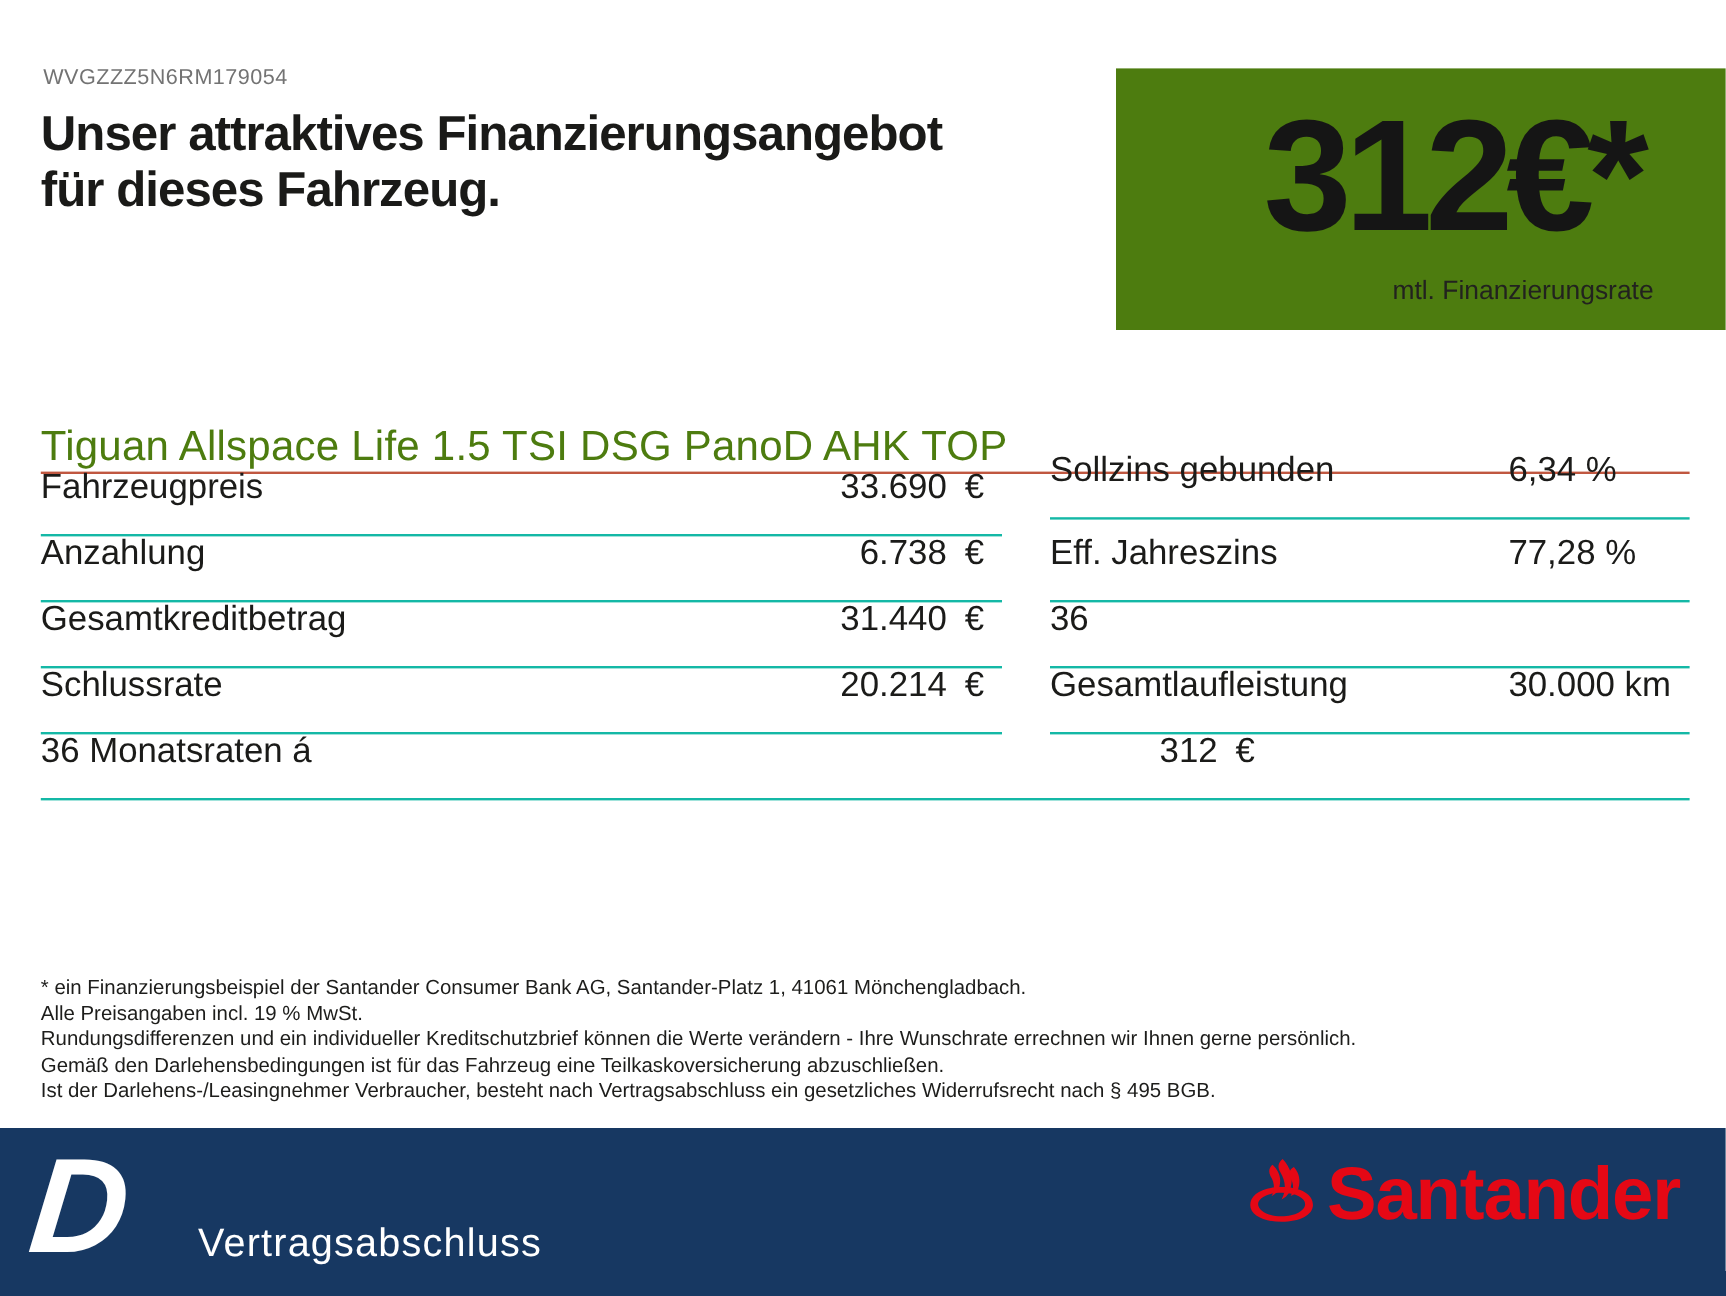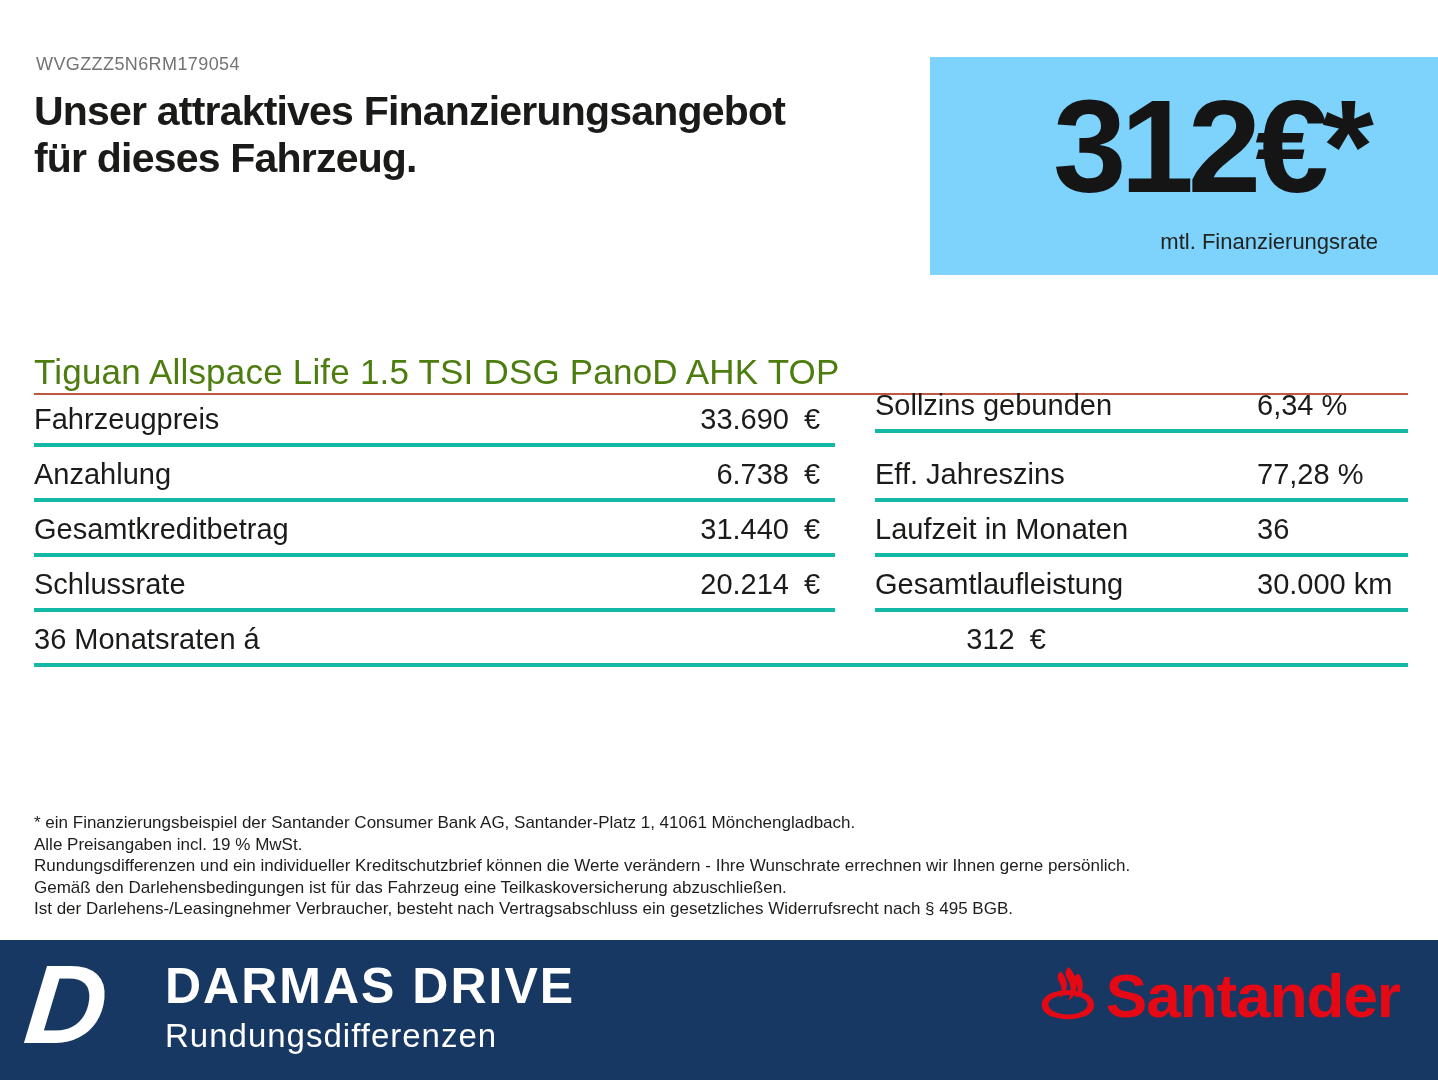--- a/index.html
+++ b/index.html
@@ -15,21 +15,21 @@
     position:absolute; left:36px; top:54px;
     font-size:18px; letter-spacing:.4px; color:#737373;
   }
   .headline {
     position:absolute; left:34px; top:88px;
     font-size:41px; font-weight:bold; line-height:47px;
     letter-spacing:-0.8px; color:#1a1a18;
   }
   .price-box {
     position:absolute; left:930px; top:57px; width:508px; height:218px;
-    background:#7dd3fc;
+    background:#4d7c0f;
   }
   .price-amount {
     position:absolute; right:70px; top:24px;
     font-size:132px; font-weight:bold; letter-spacing:-6px;
     color:#151515; line-height:1;
   }
   .price-caption {
     position:absolute; right:60px; top:172px;
     font-size:22px; color:#22221f;
   }
@@ -37,21 +37,21 @@
     position:absolute; left:34px; top:352px;
     font-size:35px; font-weight:500; letter-spacing:.2px; color:#4d7c0f;
   }
   .rule {
     position:absolute; height:2px; background:#c05740;
   }
   .title-rule { left:34px; top:393px; width:1374px; }
   .row {
     position:absolute; display:flex; align-items:flex-end;
     font-size:29px; color:#1b1b19;
-    border-bottom:4px solid #14b8a6; padding-bottom:7px;
+    border-bottom:2px solid #14b8a6; padding-bottom:22px;
     height:49px;
   }
   .row-left  { left:34px;  width:801px; }
   .row-right { left:875px; width:533px; }
   .row-left .lbl { flex:0 0 auto; }
   .row-left .num { flex:1; text-align:right; }
   .row-left .eur { flex:0 0 46px; text-align:center; }
   .row-right .lbl { flex:0 0 382px; }
   .row-right .val { flex:1; text-align:left; }
   .row-full { left:34px; width:1374px; }
@@ -133,40 +133,38 @@
 
 <div class="row row-right" style="top:384px;">
   <span class="lbl">Sollzins gebunden</span>
   <span class="val">6,34 %</span>
 </div>
 <div class="row row-right" style="top:453px;">
   <span class="lbl">Eff. Jahreszins</span>
   <span class="val">77,28 %</span>
 </div>
 <div class="row row-right" style="top:508px;">
-  <span class="lbl">Laufzeit in Monaten</span>
   <span class="val">36</span>
 </div>
 <div class="row row-right" style="top:563px;">
   <span class="lbl">Gesamtlaufleistung</span>
   <span class="val">30.000 km</span>
 </div>
 
 <div class="disclaimer">
   <div>* ein Finanzierungsbeispiel der Santander Consumer Bank AG, Santander-Platz 1, 41061 Mönchengladbach.</div>
   <div>Alle Preisangaben incl. 19 % MwSt.</div>
   <div>Rundungsdifferenzen und ein individueller Kreditschutzbrief können die Werte verändern - Ihre Wunschrate errechnen wir Ihnen gerne persönlich.</div>
   <div>Gemäß den Darlehensbedingungen ist für das Fahrzeug eine Teilkaskoversicherung abzuschließen.</div>
   <div>Ist der Darlehens-/Leasingnehmer Verbraucher, besteht nach Vertragsabschluss ein gesetzliches Widerrufsrecht nach § 495 BGB.</div>
 </div>
 
 <div class="footer">
   <div class="dlogo">D</div>
-  <div class="dealer-name">DARMAS DRIVE</div>
-  <div class="dealer-sub">Rundungsdifferenzen</div>
+  <div class="dealer-sub">Vertragsabschluss</div>
   <div class="santander">
     <span>
       <svg width="60" height="56" viewBox="0 0 64 60" aria-hidden="true">
 
         <path d="M32 26 C14 26 4 33 4 42 C4 51 16 57 32 57 C48 57 60 51 60 42 C60 33 50 26 32 26 Z
                  M32 31 C45 31 53 36 53 41 C53 47 44 52 32 52 C20 52 11 47 11 41 C11 36 19 31 32 31 Z" fill="#e50815"></path>
 
         <path d="M24 6 C30 12 32 18 30 26 C29 30 26 33 23 34 C26 29 26 22 22 16 C20 12 21 8 24 6 Z" fill="#e50815"></path>
         <path d="M33 1 C40 9 43 17 40 27 C39 32 36 35 32 37 C36 30 36 21 31 13 C28 8 29 4 33 1 Z" fill="#e50815"></path>
         <path d="M43 8 C48 14 49 20 47 27 C46 31 43 33 40 34 C43 29 43 23 40 18 C38 14 39 10 43 8 Z" fill="#e50815"></path>

